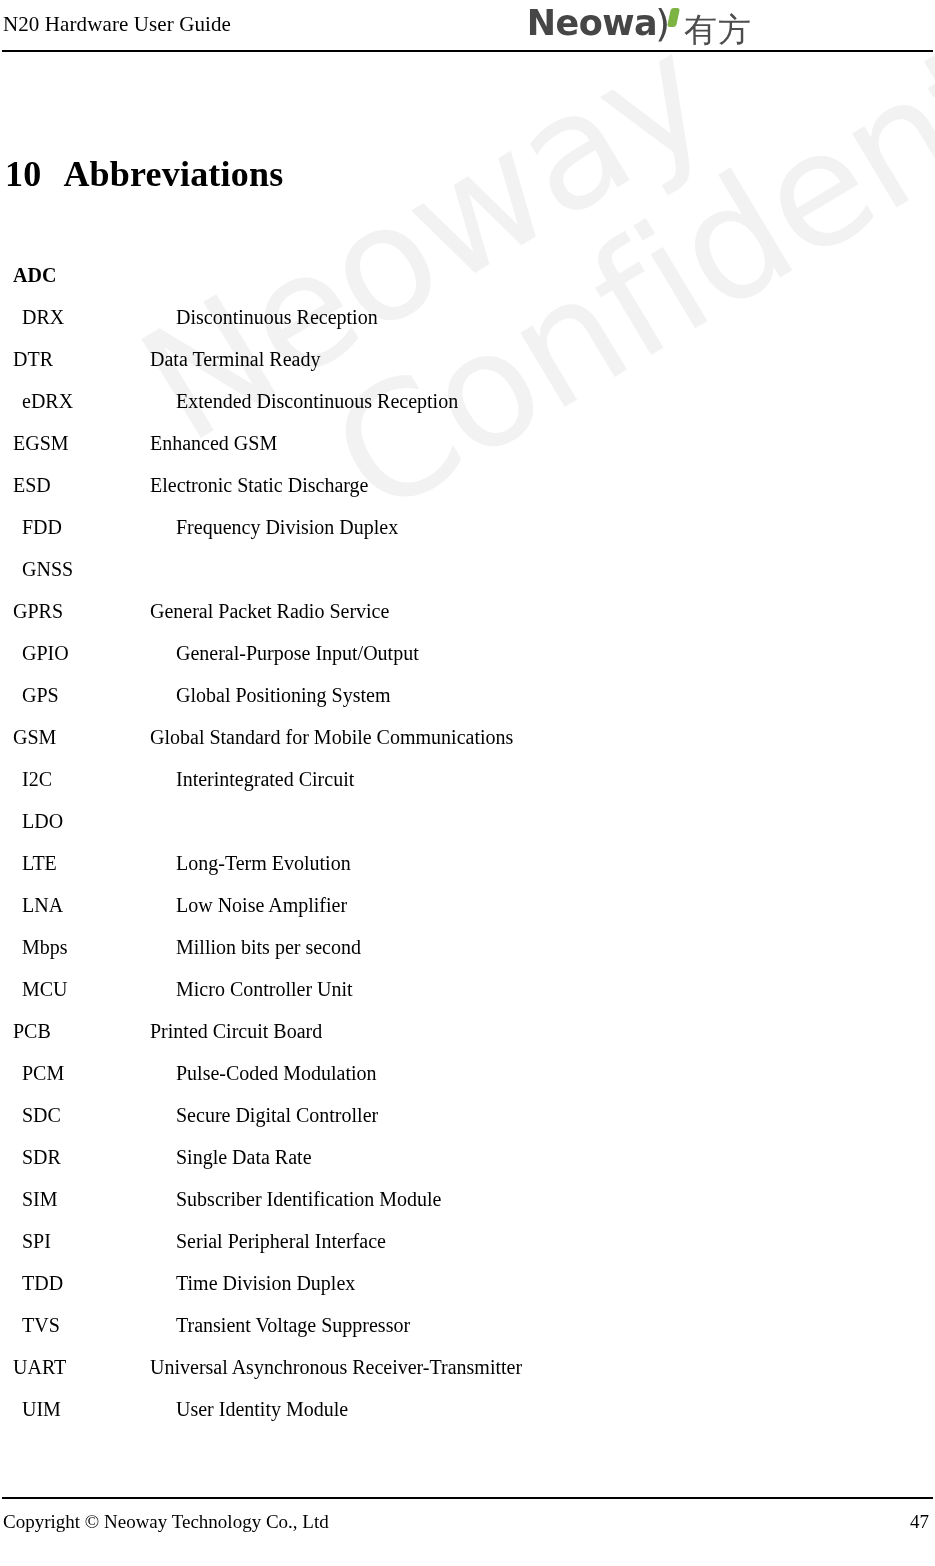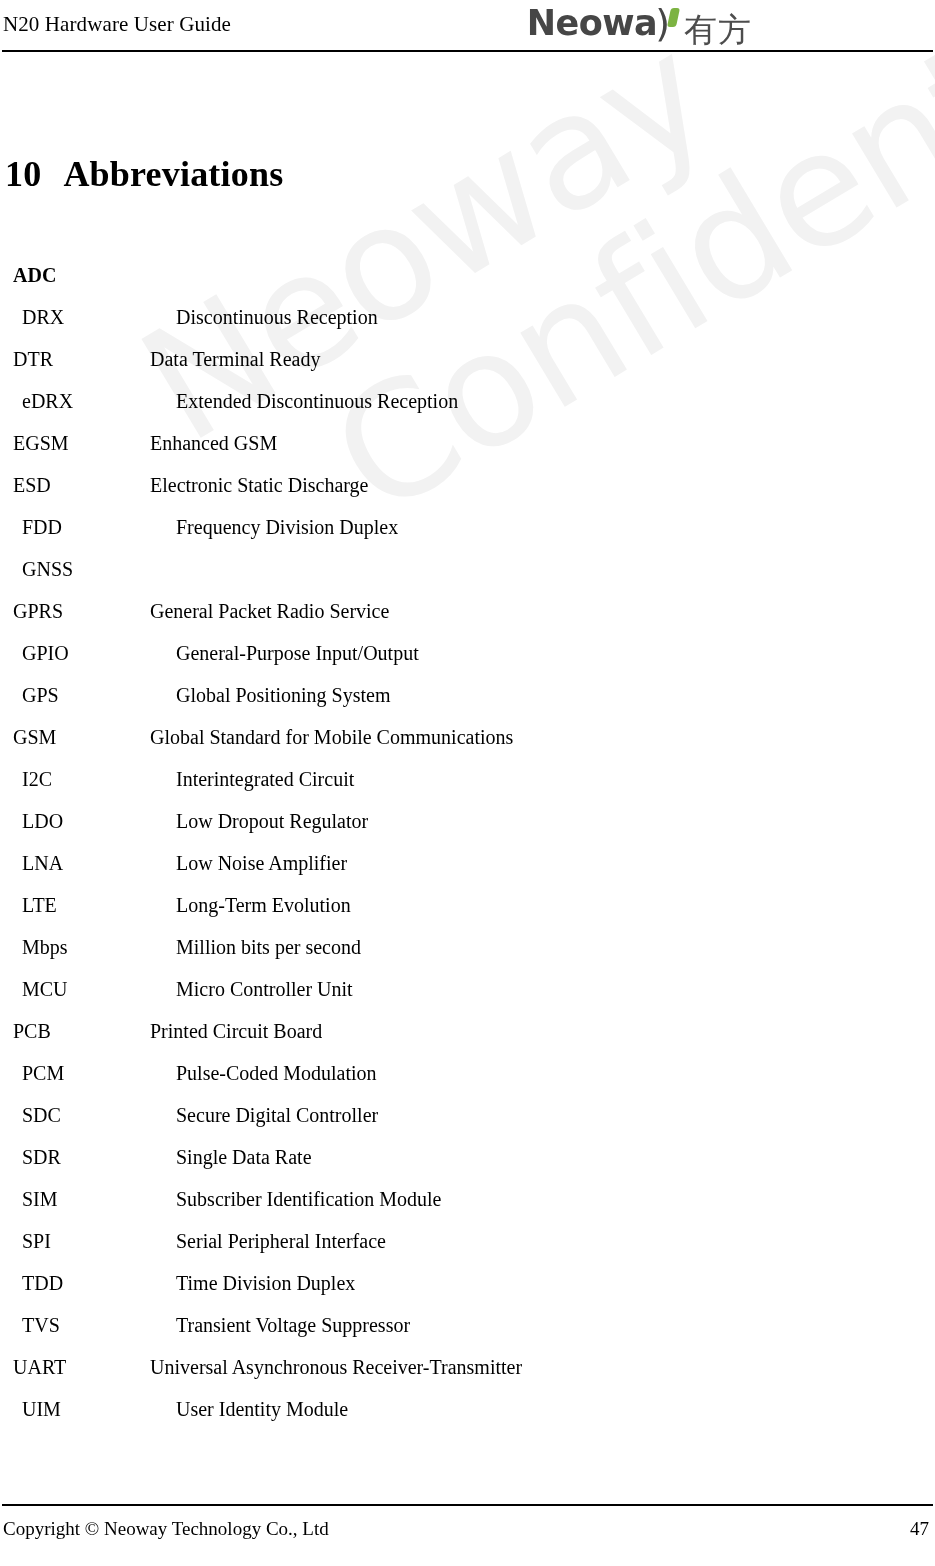--- a/index.html
+++ b/index.html
@@ -175,21 +175,21 @@
   .lvl-b .abbr-term { left: 22px; }
   .lvl-b .abbr-def  { left: 176px; }
 
   .bold .abbr-term,
   .bold .abbr-def { font-weight: bold; }
 
   
   .footer {
     position: absolute;
     left: 0;
-    bottom: 10px;
+    bottom: 17px;
     width: 935px;
     height: 60px;
     z-index: 3;
   }
   .footer-rule {
     position: absolute;
     left: 2px;
     top: 8px;
     width: 931px;
     height: 2px;
@@ -286,29 +286,28 @@
       <div class="abbr-row lvl-a">
         <span class="abbr-term">GSM</span>
         <span class="abbr-def">Global Standard for Mobile Communications</span>
       </div>
       <div class="abbr-row lvl-b">
         <span class="abbr-term">I2C</span>
         <span class="abbr-def">Interintegrated Circuit</span>
       </div>
       <div class="abbr-row lvl-b">
         <span class="abbr-term">LDO</span>
-        <span class="abbr-def">Low Dropout Regulator</span>
+      </div>
+      <div class="abbr-row lvl-b">
+        <span class="abbr-term">LTE</span>
+        <span class="abbr-def">Long-Term Evolution</span>
       </div>
       <div class="abbr-row lvl-b">
         <span class="abbr-term">LNA</span>
         <span class="abbr-def">Low Noise Amplifier</span>
-      </div>
-      <div class="abbr-row lvl-b">
-        <span class="abbr-term">LTE</span>
-        <span class="abbr-def">Long-Term Evolution</span>
       </div>
       <div class="abbr-row lvl-b">
         <span class="abbr-term">Mbps</span>
         <span class="abbr-def">Million bits per second</span>
       </div>
       <div class="abbr-row lvl-b">
         <span class="abbr-term">MCU</span>
         <span class="abbr-def">Micro Controller Unit</span>
       </div>
       <div class="abbr-row lvl-a">

